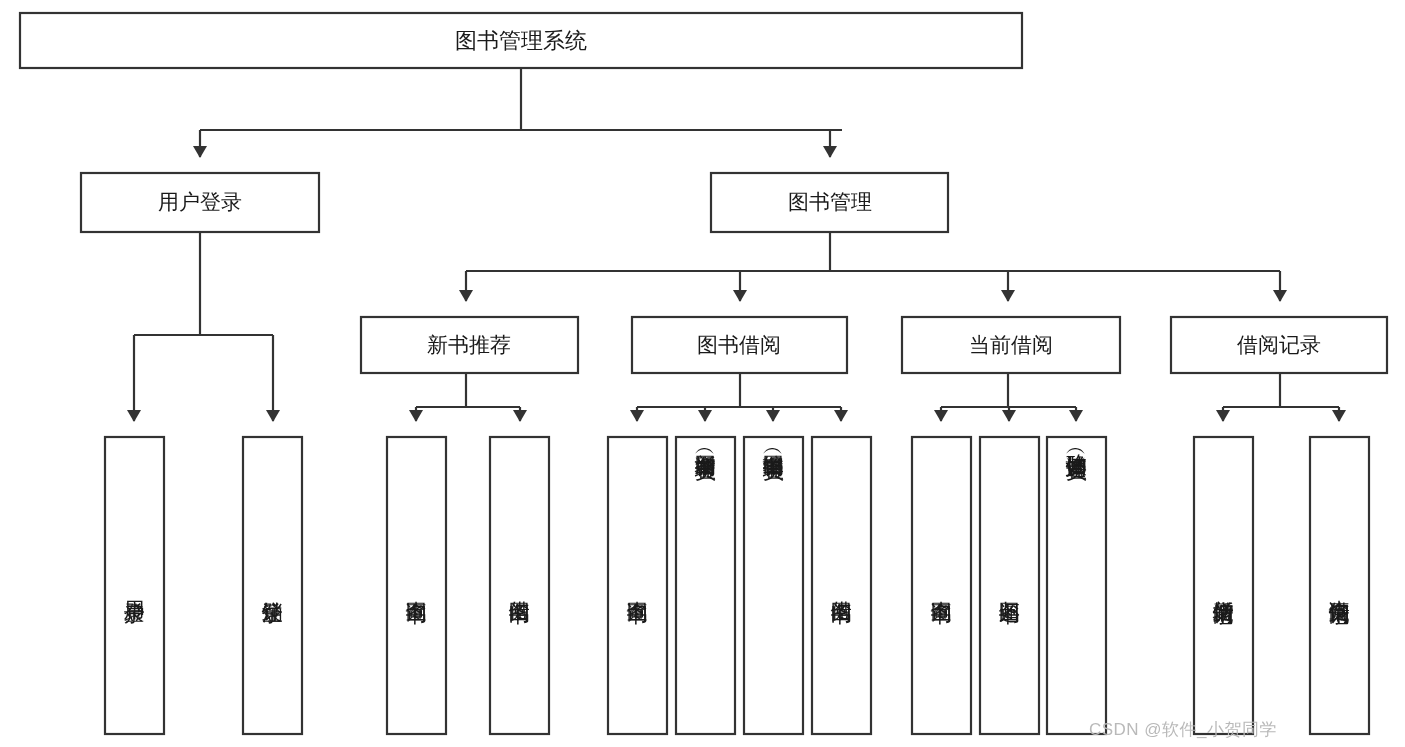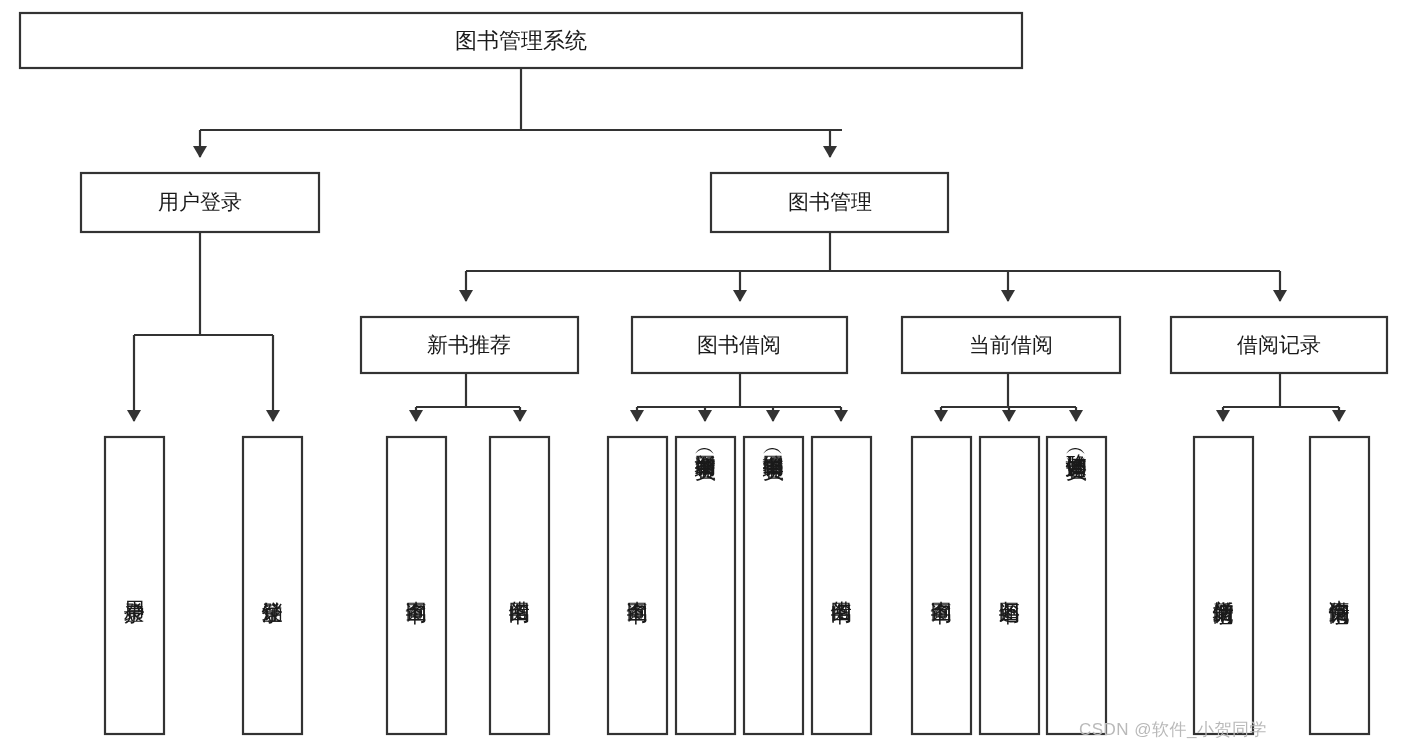--- a/index.html
+++ b/index.html
@@ -46,21 +46,21 @@
     stroke: #333333;
     stroke-width: 2.2;
     fill: none;
   }
   .arrow-head {
     fill: #333333;
     stroke: none;
   }
   .watermark {
     position: absolute;
-    right: 26px;
+    right: 16px;
     bottom: 6px;
     font-family: "Liberation Sans", "DejaVu Sans", sans-serif;
     font-size: 17px;
     color: #b9b9b9;
     letter-spacing: 0.5px;
     white-space: nowrap;
     user-select: none;
   }
   .vtext-wrap {
     position: absolute;

